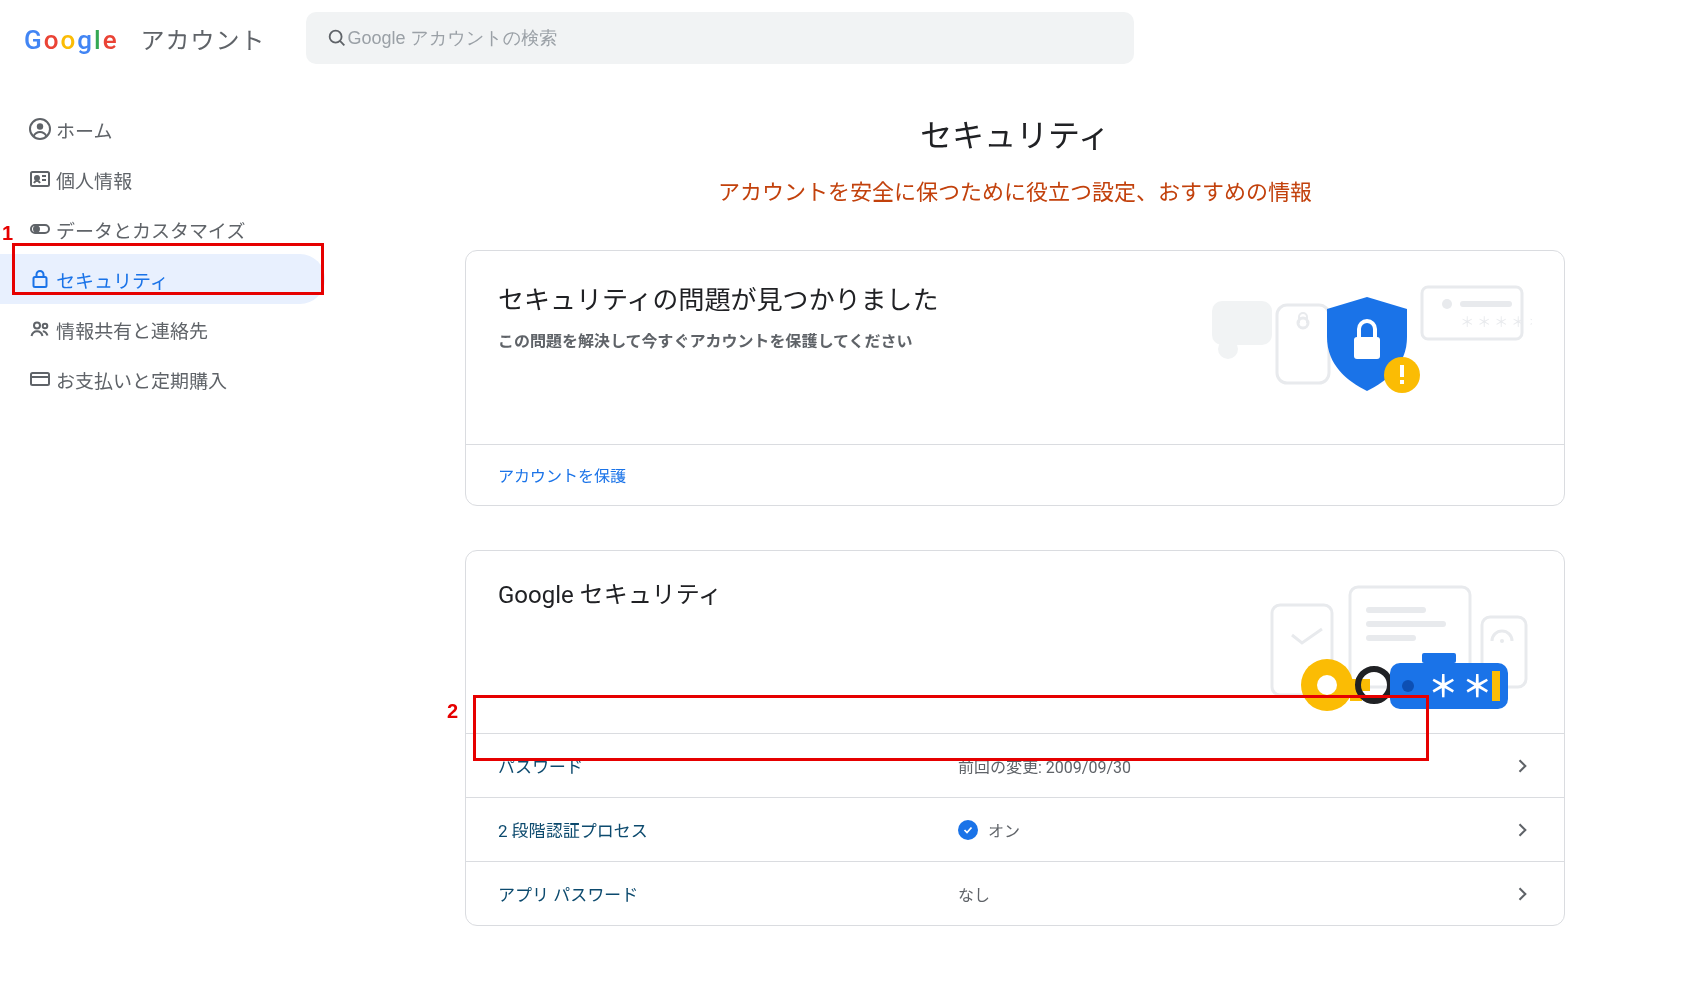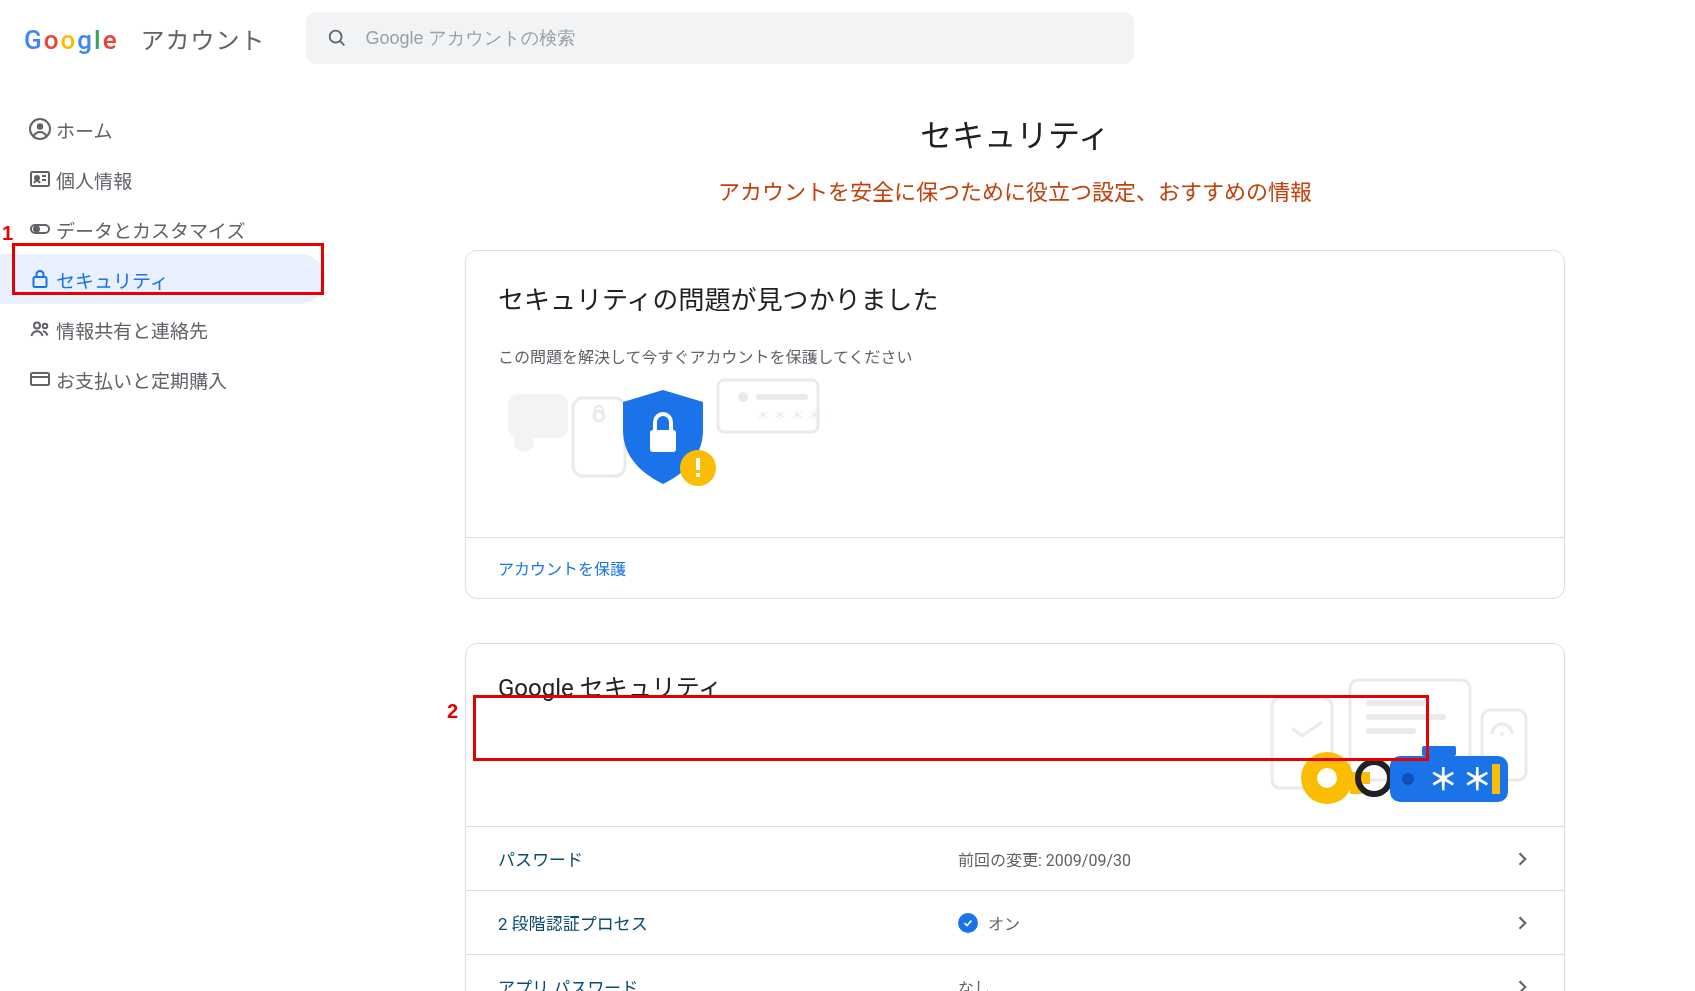--- a/index.html
+++ b/index.html
@@ -2,21 +2,21 @@
 <html><head>
 <meta charset="utf-8">
 <style>
   * { box-sizing: border-box; margin: 0; padding: 0; }
   body { font-family: Roboto, "Noto Sans JP", "Hiragino Kaku Gothic Pro", "Meiryo", sans-serif; color: #202124; background:#fff; width:1695px; }
   .topbar { display:flex; align-items:center; padding: 12px 24px; gap:40px; }
   .logo { display:flex; align-items:baseline; gap:2px; font-size:26px; font-weight:500; }
   .logo .g1{color:#4285F4;} .logo .o1{color:#EA4335;} .logo .o2{color:#FBBC05;}
   .logo .g2{color:#4285F4;} .logo .l1{color:#34A853;} .logo .e1{color:#EA4335;}
   .logo .acct{ color:#5f6368; font-size:24px; margin-left:22px; font-weight:400; letter-spacing:1px;}
-  .searchbox { display:flex; align-items:center; background:#f1f3f4; border-radius:10px; height:52px; width:828px; padding:0 20px; gap:18px;}
+  .searchbox { display:flex; align-items:center; background:#f1f3f4; border-radius:10px; height:52px; width:828px; padding:0 20px; }
   .searchbox input { border:none; background:transparent; font-size:18px; flex:1; outline:none; color:#5f6368; }
   .searchbox input::placeholder { color:#9aa0a6; }
   .search-icon { width:22px; height:22px; color:#5f6368; }
 
   .layout { display:flex; }
   .sidebar { width:325px; padding-top:28px; }
   .nav-item { display:flex; align-items:center; height:50px; padding:0 28px; gap:4px; cursor:pointer; border-top-right-radius:25px; border-bottom-right-radius:25px; font-size:19px; color:#5f6368; }
   .nav-item.selected { background:#e8f0fe; color:#1a73e8; }
   .nav-item.selected .nav-icon { color:#1a73e8; }
   .nav-icon { width:24px; height:24px; color:#5f6368; flex:none; }
@@ -24,24 +24,24 @@
   .highlight { border:3px solid #e60000; position:absolute; pointer-events:none; }
   .highlight-1 { left:12px; top:243px; width:312px; height:52px; }
   .anno { position:absolute; color:#e60000; font-weight:700; font-size:20px; font-family: Arial, sans-serif; }
   .anno-1 { left:2px; top:222px; }
 
   .main { flex:1; padding: 20px 130px 40px 140px; }
   .page-title { text-align:center; font-size:32px; margin-top:14px; color:#202124; font-weight:400; }
   .page-sub { text-align:center; font-size:22px; color:#c2410c; margin-top:18px; }
 
   .card { border:1px solid #dadce0; border-radius:12px; margin-top:44px; overflow:hidden; background:#fff; }
-  .card-head { display:flex; padding:28px 32px 18px; gap:4px;flex-direction:column; }
+  .card-head { display:flex; padding:28px 32px 18px; gap:32px; }
   .card-head-text { flex:1; min-width:0; }
   .card-title-lg { font-size:26px; color:#202124; font-weight:400; }
-  .card-desc { font-size:16px; color:#5f6368; margin-top:28px; }
+  .card-desc { font-size:16px; color:#5f6368; margin-top:12px;font-weight:bold; }
   .card-illus { width:330px; height:120px; position:relative; flex:none; }
   .card-foot { border-top:1px solid #dadce0; padding:18px 32px;margin-top:27px; }
   .link { color:#1a73e8; font-size:16px; cursor:pointer; display:inline-block; }
 
   .row { display:flex; align-items:center; padding:0 32px; height:64px; border-top:1px solid #dadce0; cursor:pointer; }
   .row-label { width:460px; font-size:17px; color:#0c4a6e; }
   .row-value { flex:1; font-size:16px; color:#5f6368; display:flex; align-items:center; gap:10px; }
   .chev { color:#5f6368; width:20px; height:20px; }
   .checkcircle { width:20px; height:20px; background:#1a73e8; border-radius:50%; display:flex; align-items:center; justify-content:center; flex:none;}
   .checkcircle svg { width:12px; height:12px; }

